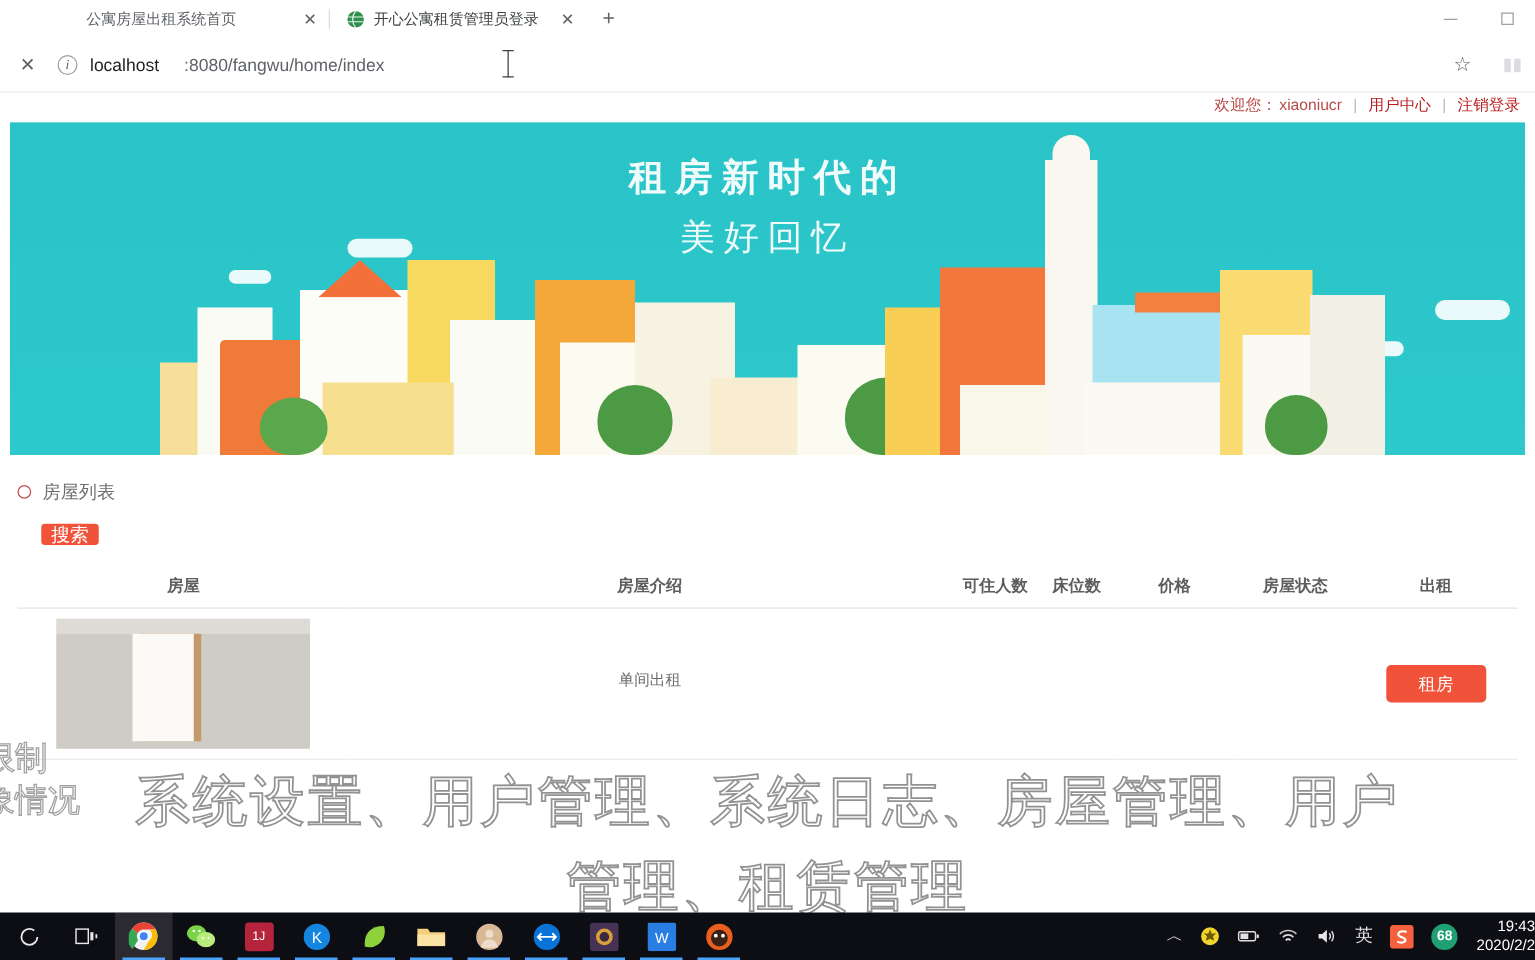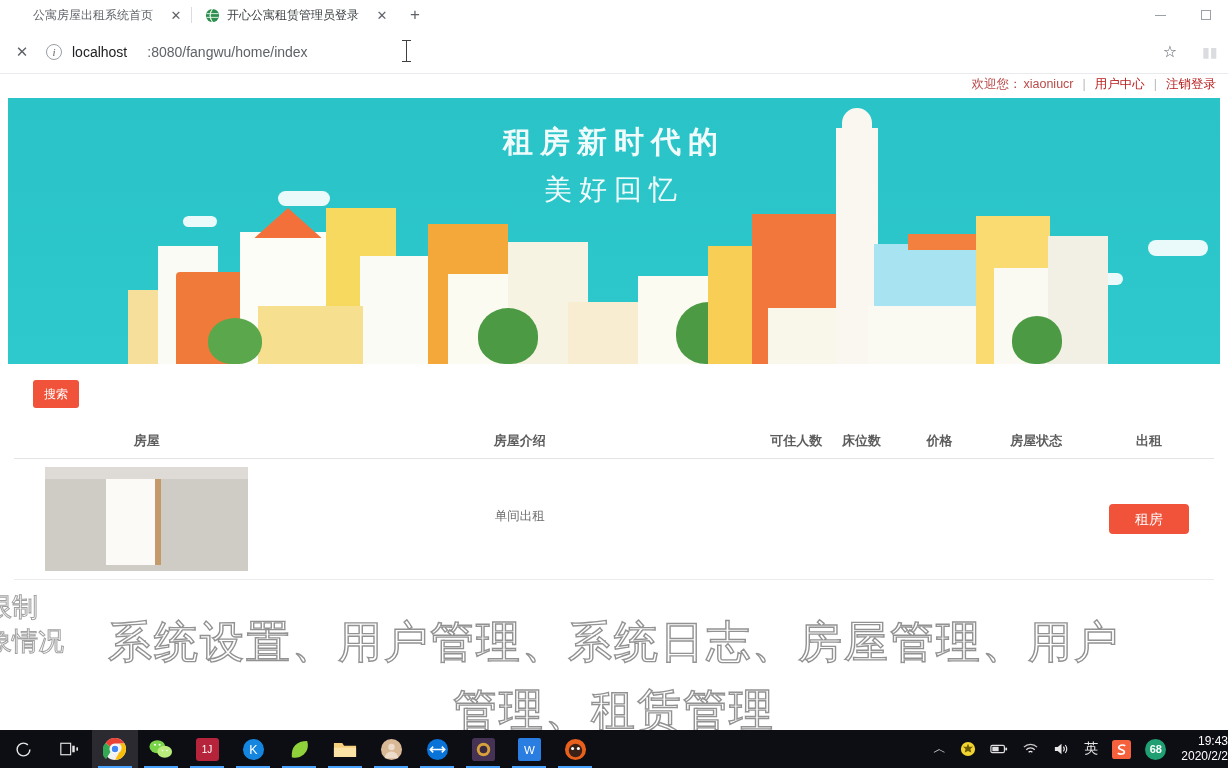--- a/index.html
+++ b/index.html
@@ -15,21 +15,21 @@
   .tabstrip {
     position: absolute; top: 0; left: 0; width: 1228px; height: 30px;
     background: #ffffff;
     display: flex; align-items: flex-end;
   }
   .tab {
     height: 29px; display: flex; align-items: center;
     padding: 0 4px 0 10px; font-size: 12px; color: #3c4043;
     position: relative; background: #fff;
   }
-  .tab.inactive { color: #5f6368; }
+  .tab.inactive { color: #5f6368; gap: 36px; }
   .tab-favicon {
     width: 16px; height: 16px; margin-right: 7px; flex: 0 0 16px;
     display: inline-flex; align-items: center; justify-content: center;
   }
   .tab-title {
     max-width: 160px; white-space: nowrap; overflow: hidden;
     text-overflow: ellipsis; font-size: 12px;
   }
   .tab-close {
     width: 18px; height: 18px; margin-left: 14px;
@@ -137,22 +137,22 @@
     border-radius: 50%; margin-right: 9px; display: inline-block;
   }
   .searchrow { margin: 16px 0 0 18px; display: flex; align-items: center; }
   .kw-input {
     width: 162px; height: 29px; border: 1px solid #ccc; background: #fff;
     padding: 0 8px; font-size: 12.5px; color: #555;
     font-family: "Liberation Sans", sans-serif; outline: none;
   }
   .kw-input::placeholder { color: #999; }
   .search-btn {
-    margin-left: 15px; width: 46px; height: 28px; border: none;
-    background: #f0533a; color: #fff; font-size: 12px; border-radius: 3px;
+    margin-left: 15px; width: 46px; height: 17px; border: none;
+    background: #f0533a; color: #fff; font-size: 15px; border-radius: 3px;
     font-family: "Liberation Sans", sans-serif; cursor: pointer;
   }
 
   table.houses { width: 1200px; margin: 18px 0 0 14px; border-collapse: collapse; }
   table.houses thead th {
     font-size: 13px; color: #5d5d5d; font-weight: bold;
     padding: 6px 0 8px 0; border-bottom: 1px solid #e4e4e4;
     text-align: center;
   }
   table.houses tbody td {
@@ -329,20 +329,24 @@
       <div class="bldg" style="left:986px;width:96px;height:96px;background:#fbfaf2;"></div>
       <div class="bldg" style="left:1040px;width:60px;height:128px;background:#f2f0e4;"></div>
       <div class="tree" style="left:1004px;width:50px;height:48px;background:#4d9a45;"></div>
 
       <div class="banner-title">
         <div class="bt1">租房新时代的</div>
         <div class="bt2">美好回忆</div>
       </div>
     </div>
 
+    <div class="section-title">
+      <span class="circle-ic"></span>
+      <span>房屋列表</span>
+    </div>
 
     <div class="searchrow">
       <button class="search-btn">搜索</button>
     </div>
 
     <table class="houses">
       <colgroup>
         <col style="width:265px">
           <col style="width:480px">
           <col style="width:72px">

